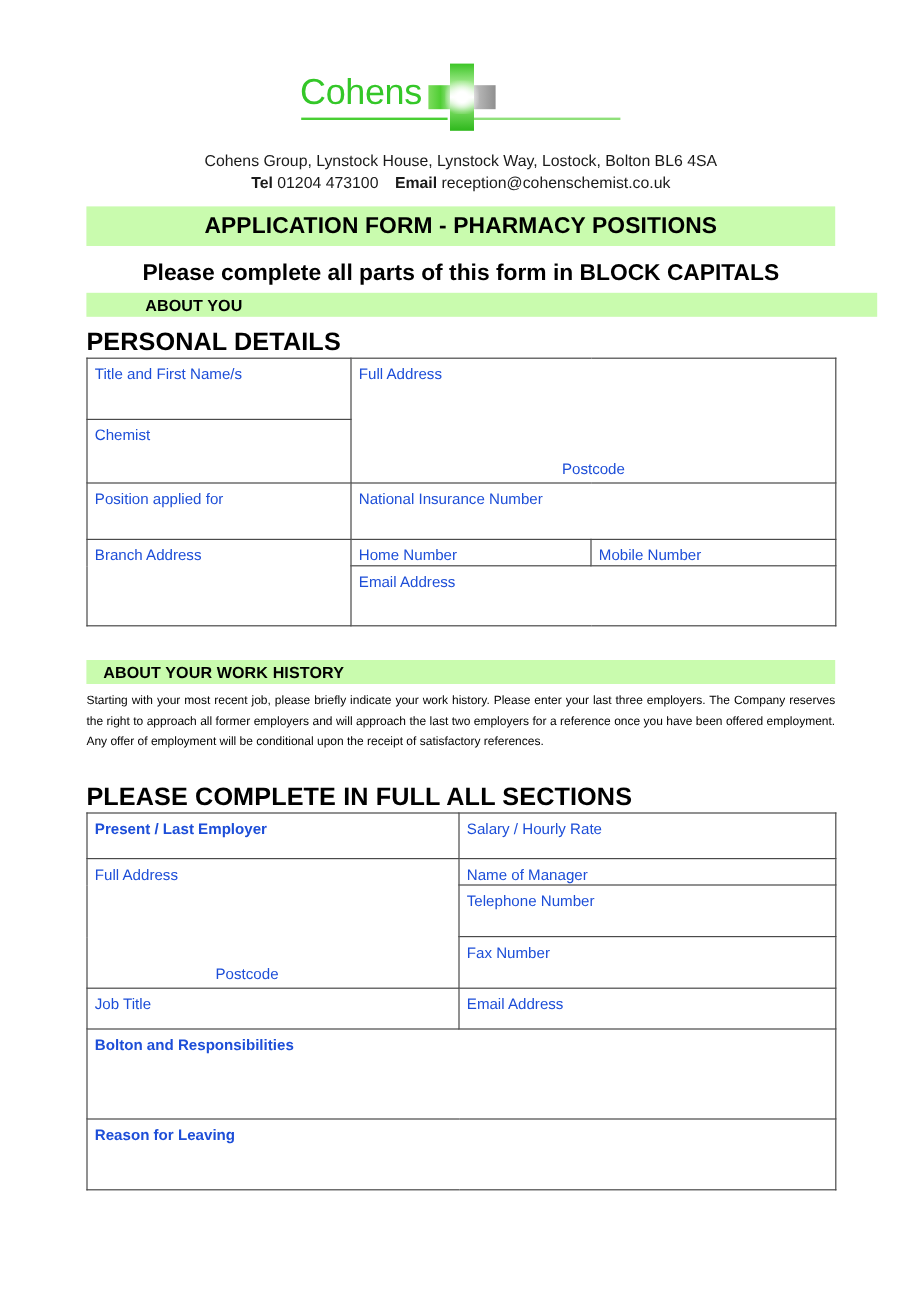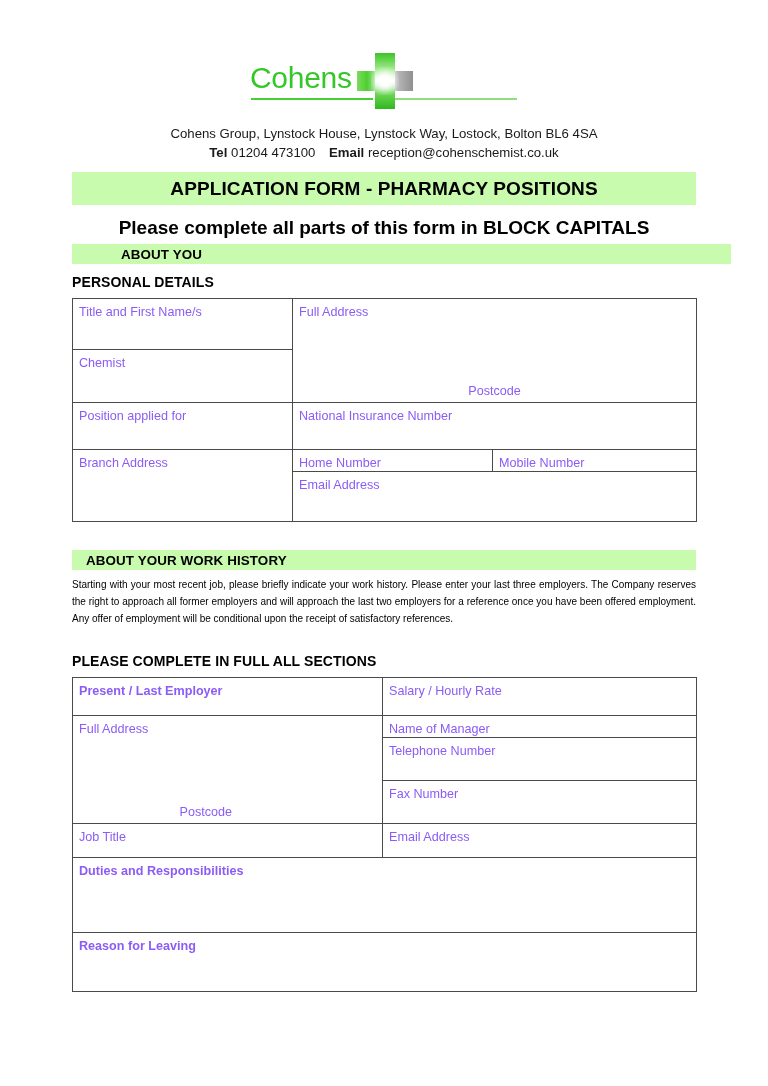--- a/index.html
+++ b/index.html
@@ -167,21 +167,21 @@
     color: #000;
     letter-spacing: 0.1px;
   }
   #banner-about-you { top: 244px; padding-left: 35px; }
   #banner-work-history { top: 550px; }
 
   .sub-heading {
     position: absolute;
     left: 0;
     width: 624px;
-    font-size: 14px;
+    font-size: 21px;
     font-weight: bold;
     color: #000;
     letter-spacing: 0.1px;
   }
   #heading-personal-details { top: 274px; }
   #heading-complete-sections { top: 653px; }
 
   
   .body-para {
     position: absolute;
@@ -201,21 +201,21 @@
     width: 624px;
     border-collapse: collapse;
     table-layout: fixed;
   }
   .form-table td {
     border: 1px solid #4a4a4a;
     vertical-align: top;
     padding: 5px 0 0 6px;
     font-size: 12.6px;
     line-height: 16px;
-    color: #8b5cf6;
+    color: #1d4ed8;
     margin-left: 16px;
   }
   .form-table td.bold-label { font-weight: bold; }
   .form-table td.pc-cell {
     position: relative;
     padding: 0;
   }
   .pc-label-top {
     padding: 5px 0 0 6px;
     font-size: 12.6px;
@@ -339,21 +339,21 @@
           <td style="height:37px">Telephone Number</td>
         </tr>
         <tr>
           <td style="height:37px">Fax Number</td>
         </tr>
         <tr>
           <td style="height:28px">Job Title</td>
           <td>Email Address</td>
         </tr>
         <tr>
-          <td colspan="2" class="bold-label" style="height:69px">Duties and Responsibilities</td>
+          <td colspan="2" class="bold-label" style="height:69px">Bolton and Responsibilities</td>
         </tr>
         <tr>
           <td colspan="2" class="bold-label" style="height:53px">Reason for Leaving</td>
         </tr>
       </tbody>
     </table>
 
   </div>
 </div>
 

